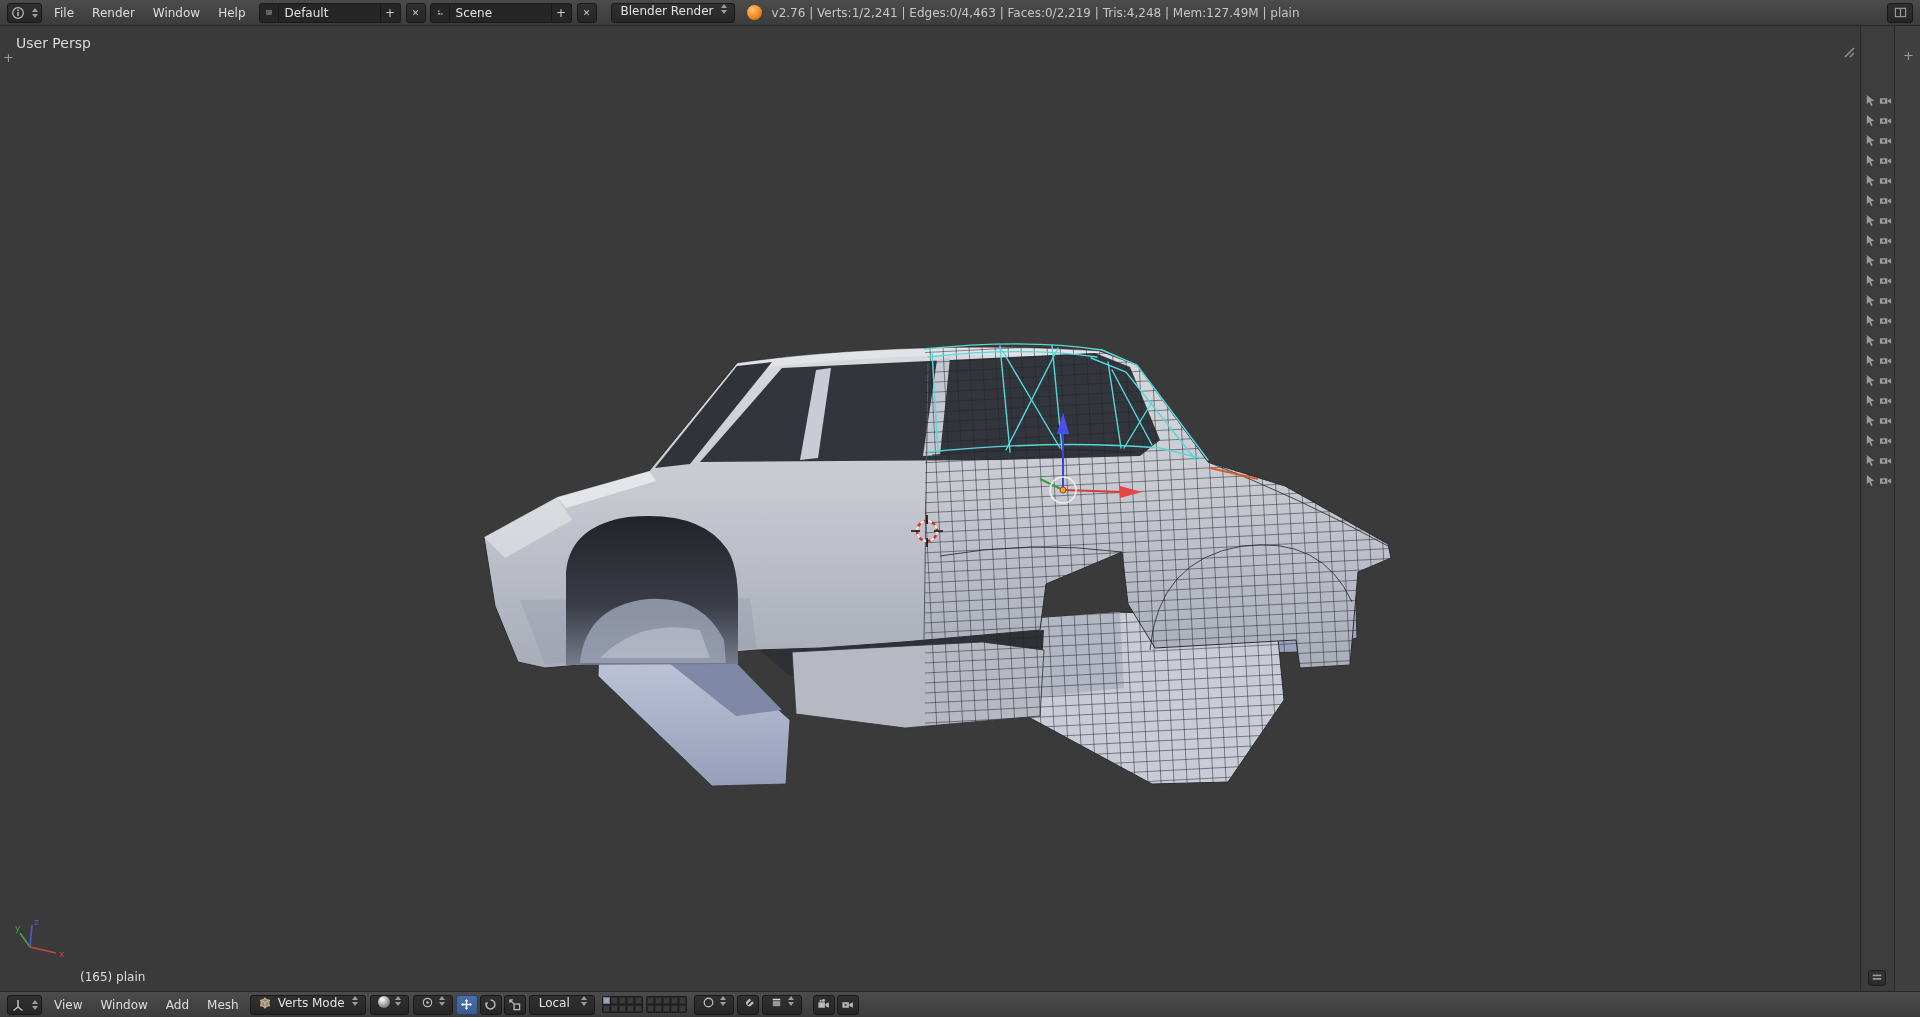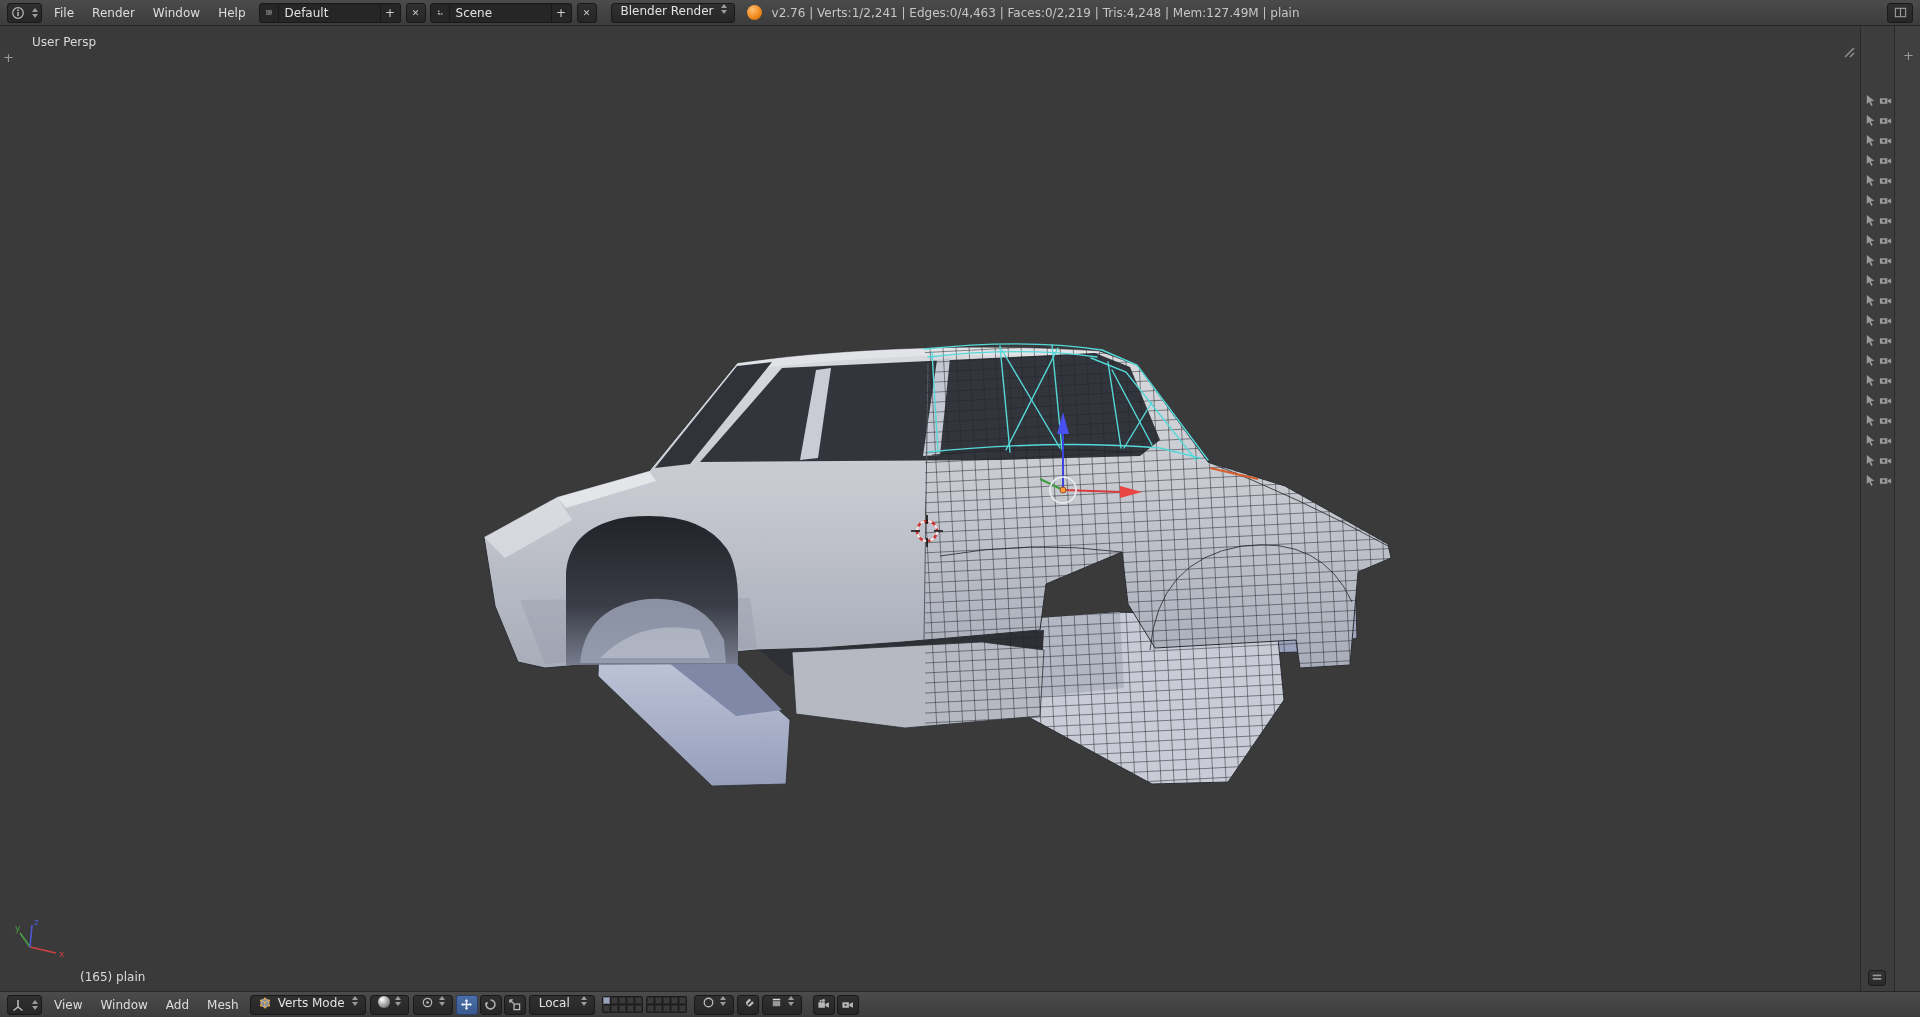--- a/index.html
+++ b/index.html
@@ -35,21 +35,21 @@
   .tbtn.active{background:linear-gradient(#4a6ea8,#3a5a90);border-color:#28406a}
   .blogo{width:15px;height:15px;border-radius:50%;margin:0 6px 0 10px;flex:0 0 15px;
          background:radial-gradient(circle at 36% 32%,#ffc073,#f08a1d 55%,#b85f0c)}
   .stats{color:#c6c6c6;margin-left:4px}
   .spacer{flex:1}
   .sep{width:8px}
 
   
   #main{flex:1;display:flex;min-height:0}
   #viewport{position:relative;flex:1;background:#3a3a3a;overflow:hidden;cursor:crosshair}
-  #viewport .vlabel{position:absolute;left:32px;top:9px;color:#dadada;font-size:12px}
+  #viewport .vlabel{position:absolute;left:16px;top:9px;color:#dadada;font-size:14px}
   #viewport .objlabel{position:absolute;left:80px;bottom:7px;color:#dcdcdc;font-size:12px}
   #viewport .plus-corner{position:absolute;left:3px;top:26px;color:#9a9a9a;font-size:13px;line-height:12px;cursor:pointer}
   #viewport .resize-corner{position:absolute;right:5px;top:18px}
   #viewport .gizmo{position:absolute;left:14px;bottom:28px}
 
   #rightpanel{width:34px;flex:0 0 34px;background:#3d3d3d;border-left:1px solid #2a2a2a;position:relative;
               padding-top:64px;display:flex;flex-direction:column;align-items:center}
   .irow{display:flex;gap:2px;height:20px;align-items:center}
   .panelbtn{position:absolute;bottom:5px;left:7px;width:18px;height:16px;background:linear-gradient(#343434,#2a2a2a);
             border:1px solid #1d1d1d;border-radius:3px;display:flex;align-items:center;justify-content:center}

